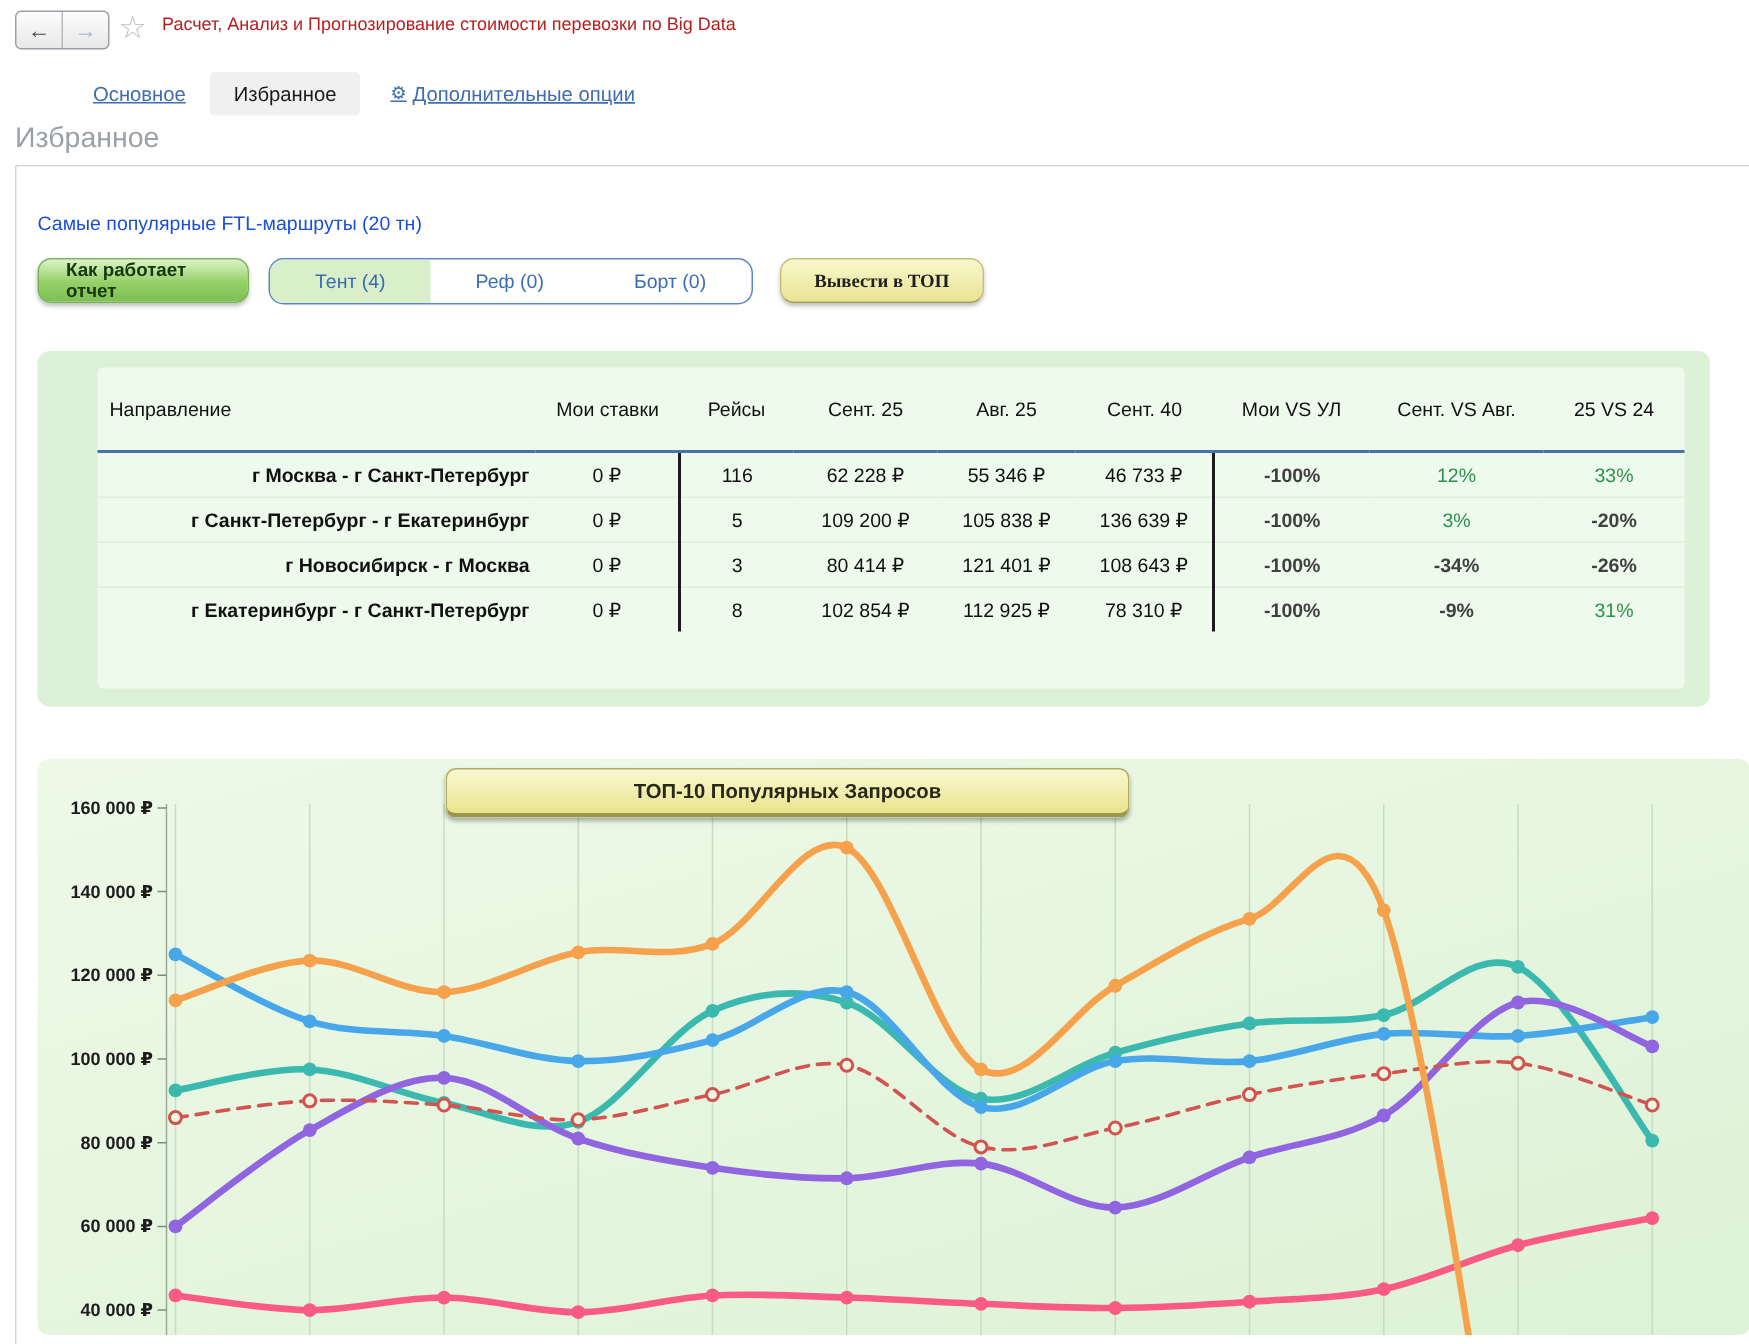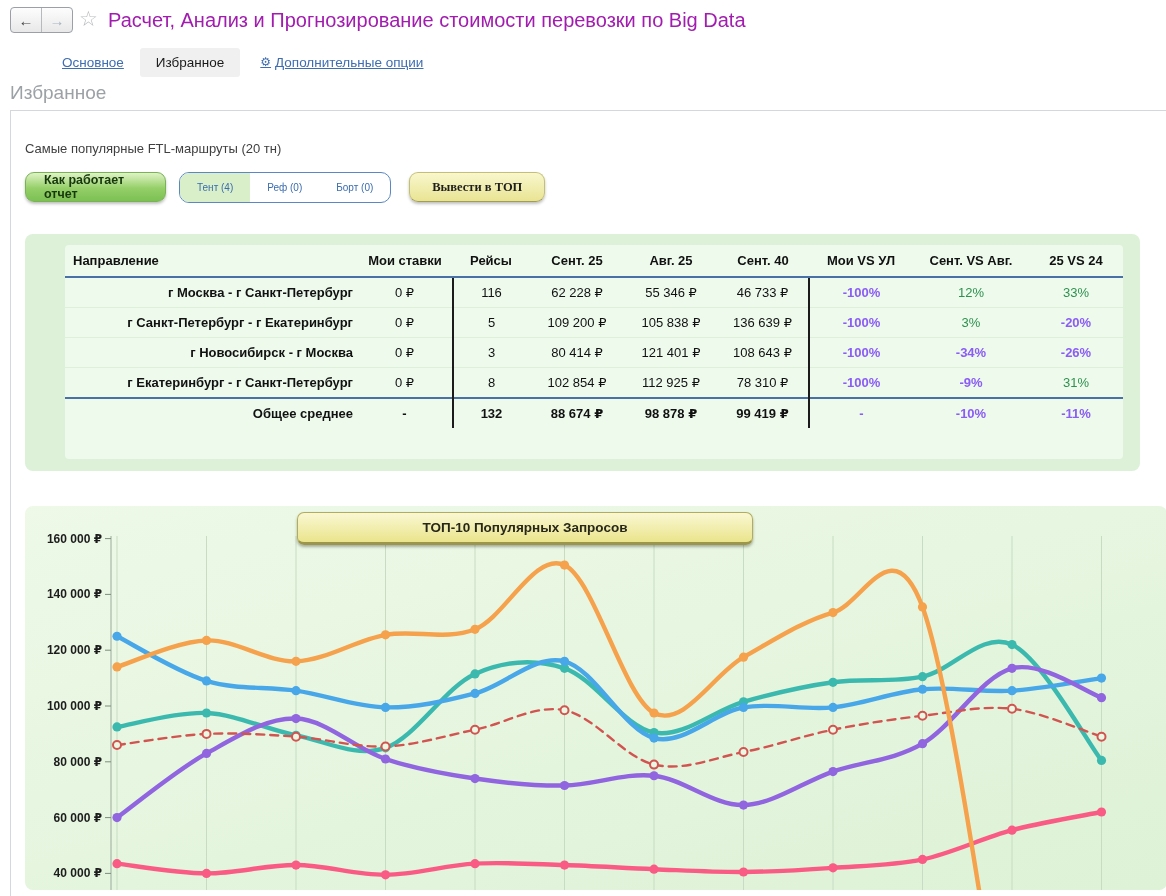--- a/index.html
+++ b/index.html
@@ -5,58 +5,58 @@
   html,body{margin:0;padding:0;background:#ffffff;width:1166px;height:896px;overflow:hidden;
     font-family:"Liberation Sans","DejaVu Sans",sans-serif;-webkit-font-smoothing:antialiased;}
   #app{position:relative;width:1166px;height:896px;background:#fff;}
 
   
   .topbar{position:absolute;left:0;top:0;width:100%;height:42px;}
   .navbtns{position:absolute;left:10px;top:7px;display:flex;border:1px solid #9aa0a6;border-radius:4px;overflow:hidden;background:linear-gradient(#fdfdfd,#e8e8e8);}
   .navbtn{width:30px;height:24px;display:flex;align-items:center;justify-content:center;font-size:15px;font-weight:bold;color:#444;}
   .navbtn+.navbtn{border-left:1px solid #b5babf;color:#a7b4c2;}
   .star{position:absolute;left:79px;top:6px;font-size:21px;color:#b9bcbf;line-height:26px;}
-  .wtitle{position:absolute;left:108px;top:9px;font-size:20px;font-weight:500;color:#a21caf;}
+  .wtitle{position:absolute;left:108px;top:9px;font-size:12px;font-weight:500;color:#b91c1c;}
 
   
   .tabsrow{position:absolute;left:0;top:46px;height:32px;width:100%;display:flex;align-items:center;padding-left:42px;}
   .navlink{color:#3f6db0;font-size:13.5px;text-decoration:underline;margin-left:20px;cursor:pointer;white-space:nowrap;}
   .tab-active{margin-left:16px;background:#f0f0f0;border-radius:3px;padding:7px 16px;font-size:13.5px;color:#1a1a1a;cursor:default;}
   .gearlink{display:flex;align-items:center;gap:4px;}
   .gear{font-size:12px;text-decoration:none;display:inline-block;}
 
   .pageheading{position:absolute;left:10px;top:82px;font-size:19px;color:#9ca1a6;}
 
   
   .content{position:absolute;left:10px;top:110px;width:1156px;height:786px;background:#fff;
     border-left:1px solid #d4d8dc;border-top:1px solid #d4d8dc;}
-  .subtitle{position:absolute;left:14px;top:30px;font-size:13px;color:#404040;}
+  .subtitle{position:absolute;left:14px;top:30px;font-size:13px;color:#1d4ed8;}
 
   
   .toolbar{position:absolute;left:14px;top:61px;height:36px;display:flex;align-items:flex-start;justify-content:center;}
   .btn{height:30px;display:flex;align-items:center;justify-content:center;font-size:12.5px;font-weight:bold;
     border-radius:9px;box-shadow:0 2px 3px rgba(0,0,0,.25);cursor:pointer;padding:0 18px;box-sizing:border-box;}
   .btn-green{background:linear-gradient(#dff3c6,#94cf67 55%,#7cc053);border:1px solid #79b356;color:#17380d;width:141px;}
   .btn-yellow{background:linear-gradient(#f9f7cd,#e9e493);border:1px solid #c4bf74;border-bottom-color:#a29d54;color:#1f1f1f;width:136px;margin-left:18px;font-family:Liberation Serif, serif;}
   .segmented{display:flex;background:#fff;border:1px solid #5a87c5;border-radius:10px;overflow:hidden;margin-left:13px;height:31px;box-sizing:border-box;}
-  .segment{display:flex;align-items:center;padding:0 17px;font-size:10px;color:#3a6cb0;cursor:pointer;white-space:nowrap;}
+  .segment{display:flex;align-items:center;padding:0 30px;font-size:13px;color:#3a6cb0;cursor:pointer;white-space:nowrap;}
   .segment.selected{background:#d9efca;}
 
   
   .tablepanel{position:absolute;left:14px;top:123px;width:1115px;height:237px;background:#dcf1d7;border-radius:8px;}
   .tableinner{position:absolute;left:40px;top:11px;right:17px;bottom:12px;background:#edfaec;border-radius:4px;}
   table.rpt{border-collapse:collapse;table-layout:fixed;width:1058px;margin:0;font-size:13px;color:#111;}
-  table.rpt th{font-weight:bold;text-align:center;height:31px;border-bottom:2px solid #4a70a8;padding:0 4px;}
+  table.rpt th{font-weight:normal;text-align:center;height:31px;border-bottom:2px solid #4a70a8;padding:12px 4px;}
   table.rpt th:first-child{text-align:left;padding-left:8px;}
   table.rpt td{height:29px;text-align:center;padding:0 4px;border-top:1px solid #dcf0da;}
   table.rpt tr:first-child td{border-top:none;}
   table.rpt td:first-child{text-align:right;padding-left:8px;font-weight:bold;}
   table.rpt td.vsep{border-left:2px solid #1b1b1b;}
   table.rpt tr.total td{border-top:2px solid #4a70a8;font-weight:bold;}
-  td.neg{color:#8b5cf6;font-weight:bold;}
+  td.neg{color:#404040;font-weight:bold;}
   td.pos{color:#2F9150;font-weight:normal;}
 
   
   .chartpanel{position:absolute;left:14px;top:395px;width:1142px;height:384px;border-radius:8px;
     background:linear-gradient(165deg,#eef9e8,#ddf2d6);overflow:hidden;}
   .chartbadge{position:absolute;left:272px;top:6px;width:456px;height:33px;border-radius:7px;
     background:linear-gradient(#faf8d3,#eae48b);border:1px solid #b2ad5e;border-bottom:3px solid #9b964b;
     box-shadow:0 2px 3px rgba(0,0,0,.3);display:flex;align-items:center;justify-content:center;
     font-size:13.5px;font-weight:bold;color:#28281a;box-sizing:border-box;}
   svg text{font-family:"Liberation Sans","DejaVu Sans",sans-serif;}
@@ -168,31 +168,20 @@
                 <td>г Екатеринбург - г Санкт-Петербург</td>
                 <td>0 ₽</td>
                 <td class="vsep">8</td>
                 <td>102 854 ₽</td>
                 <td>112 925 ₽</td>
                 <td>78 310 ₽</td>
                 <td class="vsep neg">-100%</td>
                 <td class="neg">-9%</td>
                 <td class="pos">31%</td>
               </tr>
-              <tr class="total">
-                <td>Общее среднее</td>
-                <td>-</td>
-                <td class="vsep">132</td>
-                <td>88 674 ₽</td>
-                <td>98 878 ₽</td>
-                <td>99 419 ₽</td>
-                <td class="vsep neg">-</td>
-                <td class="neg">-10%</td>
-                <td class="neg">-11%</td>
-              </tr>
             </tbody>
         </table>
       </div>
     </div>
 
     <div class="chartpanel">
       <svg id="chart" width="1142" height="384" viewBox="0 0 1142 384">
           <defs>
             <clipPath id="plotclip">
               <rect x="0" y="0" width="1142" height="384"></rect>

